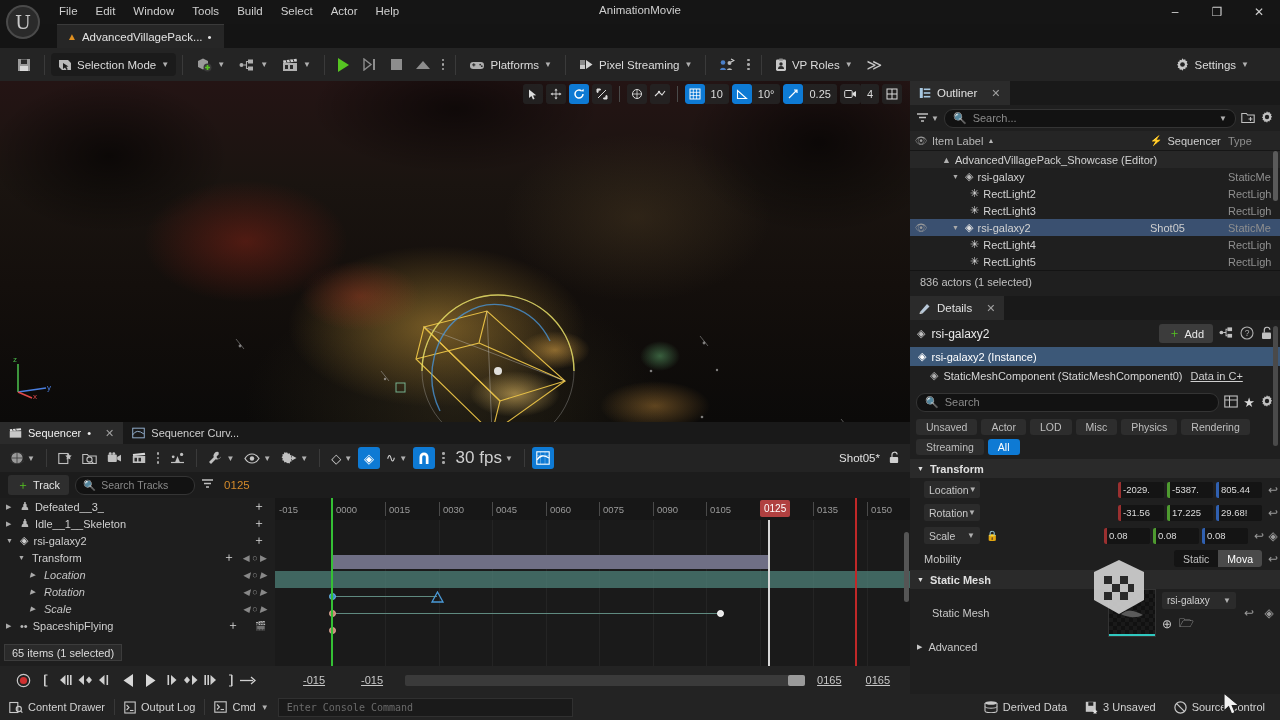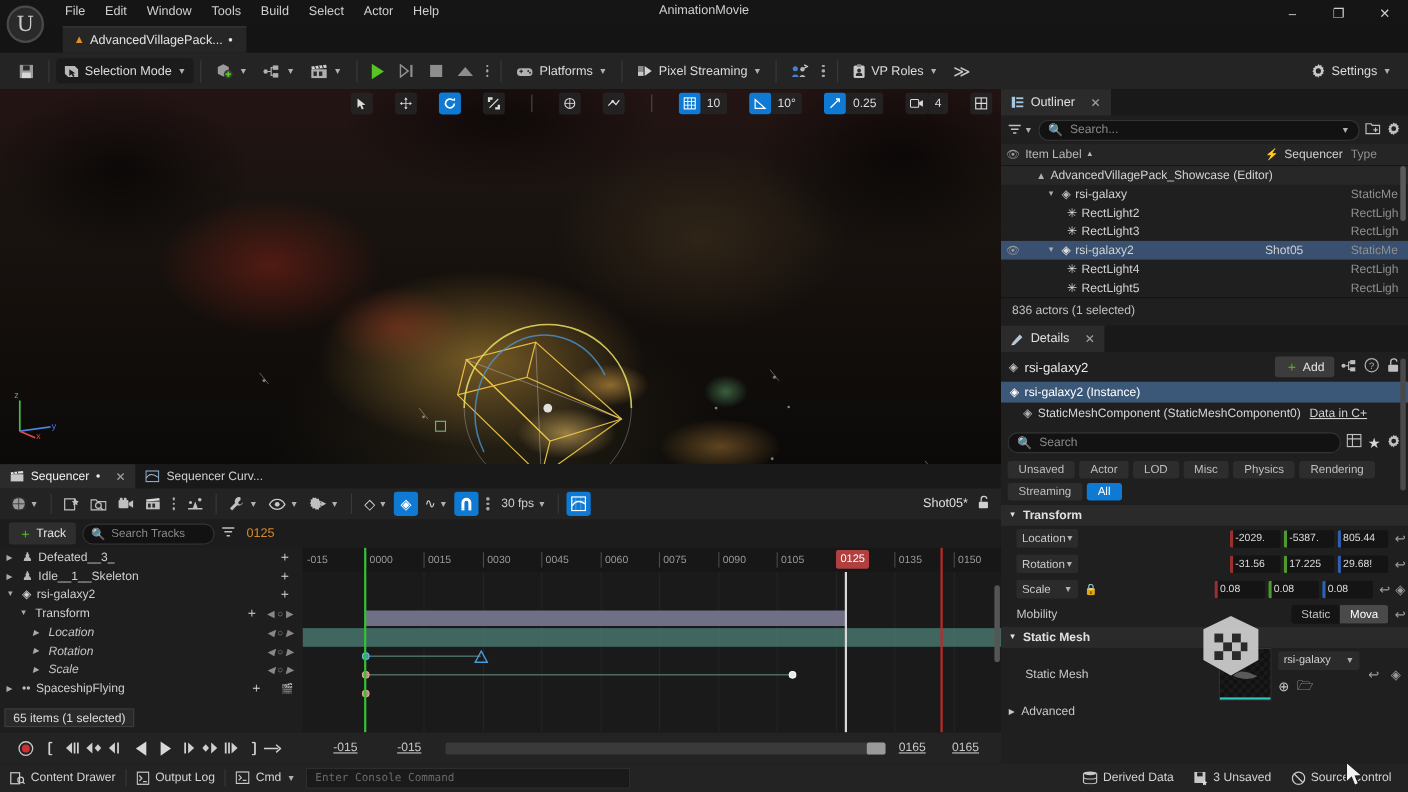--- a/index.html
+++ b/index.html
@@ -65,21 +65,21 @@
     background:
       radial-gradient(ellipse 170px 110px at 12% 22%, rgba(0,0,0,0.60), transparent 70%),
       radial-gradient(ellipse 190px 130px at 90% 18%, rgba(0,0,0,0.62), transparent 70%),
       radial-gradient(ellipse 200px 90px at 50% 8%, rgba(0,0,0,0.55), transparent 72%);
   }
   .glow { position:absolute; border-radius:50%; pointer-events:none; }
   .vp-header { position:absolute; left:0; top:0; width:910px; height:26px; display:flex; align-items:center; gap:7px; padding-left:8px; z-index:5; }
   .vp-chip { height:19px; display:flex; align-items:center; gap:5px; padding:0 9px; border-radius:10px; background:rgba(30,30,30,0.72); font-size:11px; color:#e0e0e0; }
   .hamb { width:22px;height:22px;border-radius:50%;background:rgba(30,30,30,0.72);display:flex;flex-direction:column;justify-content:center;align-items:center;gap:2.5px; }
   .hamb i { width:11px;height:1.5px;background:#cfcfcf; }
-  .vp-tools { position:absolute; right:8px; top:3px; display:flex; align-items:center; gap:20px; z-index:6; }
+  .vp-tools { position:absolute; right:8px; top:3px; display:flex; align-items:center; gap:3px; z-index:6; }
   .vt { height:20px; min-width:20px; padding:0 4px; border-radius:3px; background:rgba(36,36,36,0.82);
         display:flex; align-items:center; justify-content:center; color:#cfcfcf; font-size:11px; }
   .vt.on { background:#0e7ad4; color:#fff; }
   .vt-grp { display:flex; align-items:center; border-radius:3px; overflow:hidden; }
   .vt-val { height:20px; padding:0 6px; background:rgba(36,36,36,0.88); display:flex; align-items:center; font-size:11px; color:#dcdcdc; }
   .vt-sep { width:1px; height:16px; background:#4a4a4a; margin:0 4px; }
   .axis-gizmo { position:absolute; left:10px; bottom:22px; width:46px; height:46px; z-index:5; }
 
   
   .right { position:absolute; left:910px; top:81px; width:370px; height:613px; background:#1f1f1f; }
@@ -321,21 +321,21 @@
           <rect x="1" y="1.5" width="10" height="11.5" rx="1.4" fill="#c8c8c8"></rect>
           <rect x="4" y="0.4" width="4" height="2.4" rx="0.7" fill="#8a8a8a"></rect>
           <circle cx="6" cy="6" r="1.7" fill="#2a2a2a"></circle>
           <path d="M3 11 a3 3 0 0 1 6 0 Z" fill="#2a2a2a"></path>
         </svg>
       <span>VP Roles</span>
       <span class="caret">▼</span>
     </div>
     <div class="tb-btn" style="font-size:15px;color:#c8c8c8">≫</div>
     <div style="flex:1"></div>
-    <div class="tb-btn" style="margin-right:8px">
+    <div class="tb-btn" style="margin-right:24px">
       <svg width="15" height="15" viewBox="0 0 16 16">
           <path d="M8 1.3l1.1 1.5 1.8-.5.4 1.8 1.8.5-.6 1.8 1.3 1.3-1.3 1.3.6 1.8-1.8.5-.4 1.8-1.8-.5L8 14.7l-1.1-1.5-1.8.5-.4-1.8-1.8-.5.6-1.8L2.2 8.3l1.3-1.3-.6-1.8 1.8-.5.4-1.8 1.8.5z" fill="#c8c8c8"></path>
           <circle cx="8" cy="8" r="2.5" fill="#242424"></circle>
         </svg>
       <span>Settings</span>
       <span class="caret">▼</span>
     </div>
   </div>
 
   <div class="viewport">
@@ -868,21 +868,21 @@
             <rect x="2.5" y="11" width="2.7" height="2" fill="#fff"></rect>
             <rect x="8.8" y="11" width="2.7" height="2" fill="#fff"></rect>
           </svg>
       </div>
       <div class="kebab">
           <i></i>
           <i></i>
           <i></i>
         </div>
       <div class="sqb">
-        <span style="font-size:11px">30 fps</span>
+        <span style="font-size:17px">30 fps</span>
         <span class="caret">▼</span>
       </div>
       <div class="sq-sep"></div>
       <div class="sqb on">
         <svg width="14" height="14" viewBox="0 0 14 14">
             <rect x="0.8" y="0.8" width="12.4" height="12.4" fill="none" stroke="#fff" stroke-width="1.1"></rect>
             <path d="M1 9 q4 -7 12 -2" fill="none" stroke="#fff" stroke-width="1.3"></path>
             <path d="M4.5 1v12 M9 1v12 M1 4.5h12" stroke="#fff" stroke-width="0.5" opacity="0.5"></path>
           </svg>
       </div>

